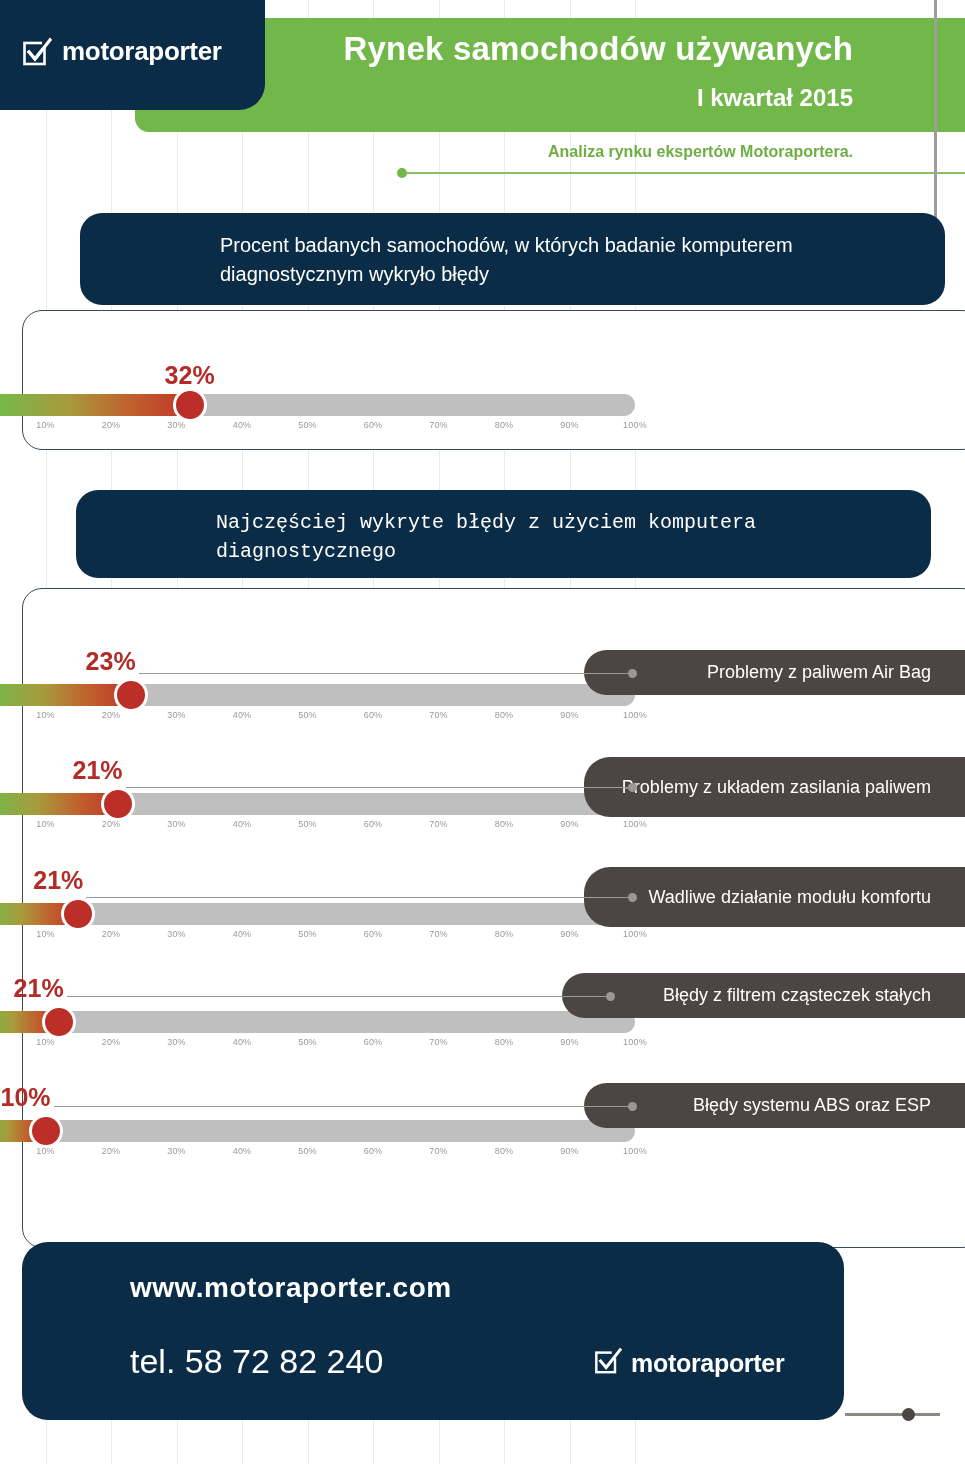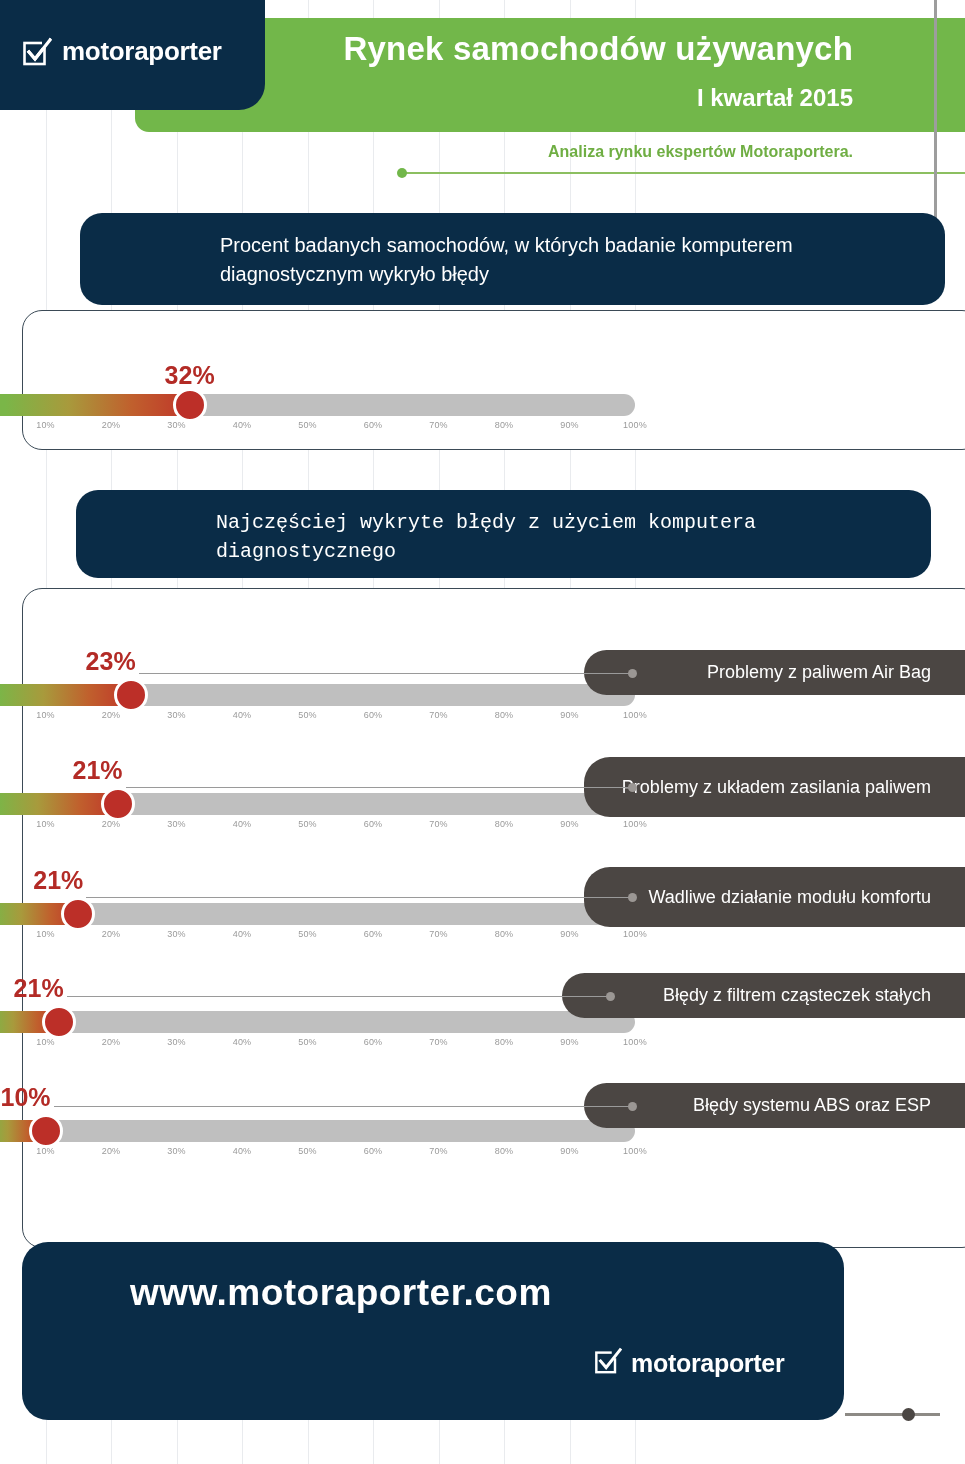--- a/index.html
+++ b/index.html
@@ -120,21 +120,21 @@
 
   
   .footer{
     position:absolute;left:22px;top:1242px;width:822px;height:178px;
     background:#0a2c47;
     border-top-left-radius:26px;border-bottom-left-radius:26px;
     border-top-right-radius:26px;border-bottom-right-radius:26px;
   }
   .footer-www{
     position:absolute;left:108px;top:30px;color:#ffffff;
-    font-size:37px;font-weight:bold;letter-spacing:.5px;
+    font-size:28px;font-weight:bold;letter-spacing:.5px;
   }
   .footer-tel{
     position:absolute;left:108px;top:100px;color:#ffffff;font-size:34px;
   }
   .footer-logo{
     position:absolute;left:572px;top:105px;display:flex;align-items:center;gap:9px;
   }
   .footer-logo-word{color:#ffffff;font-size:25px;font-weight:bold;letter-spacing:-.3px;}
   .foot-rule{position:absolute;left:845px;top:1413px;width:95px;height:3px;background:#8d8a85;}
   .foot-dot{position:absolute;left:902px;top:1408px;width:13px;height:13px;border-radius:50%;background:#4b4643;}
@@ -335,20 +335,21 @@
     </div>
     <div class="callout" style="top: 1083px; left: 584px; height: 45px;">
       <div class="callout-txt">Błędy systemu ABS oraz ESP</div>
     </div>
     <div class="leader" style="left: 53.5px; top: 1105.5px; width: 578.5px;"></div>
     <div class="leader-dot" style="left: 628px; top: 1101.5px;"></div>
   </div>
 
 <div class="footer">
   <div class="footer-www">www.motoraporter.com</div>
+  <div class="footer-tel">tel. 58 72 82 240</div>
   <div class="footer-logo">
     <span>
       <svg width="28" height="28" viewBox="0 0 30 30">
         <rect x="2.5" y="6" width="20" height="21" fill="none" stroke="#ffffff" stroke-width="2.6"></rect>
         <rect x="19" y="2" width="11" height="10" fill="#0a2c47"></rect>
         <path d="M7 15 L13 22 L28 3" fill="none" stroke="#ffffff" stroke-width="3.2" stroke-linecap="square"></path>
       </svg>
     </span>
     <span class="footer-logo-word">motoraporter</span>
   </div>

